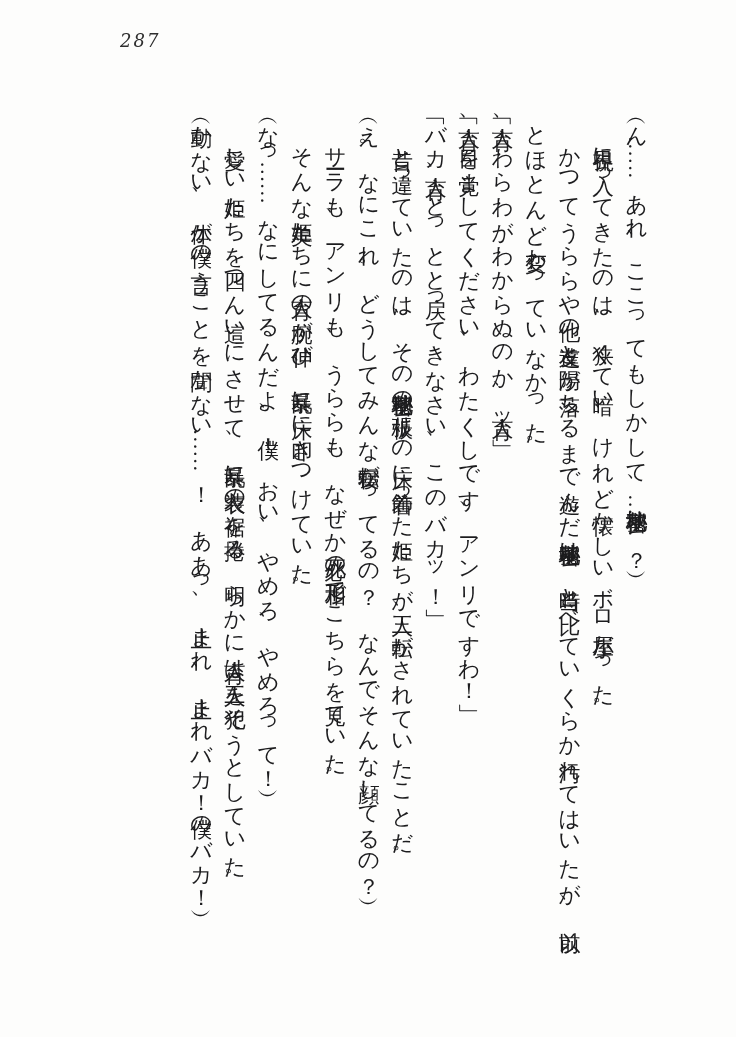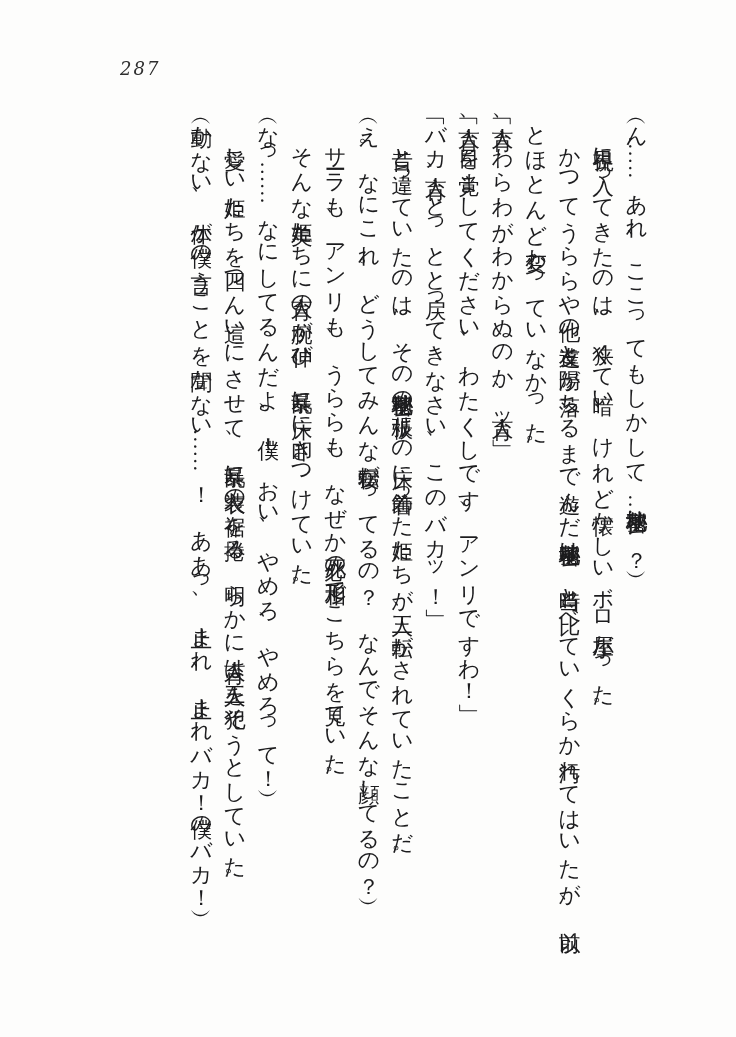--- a/index.html
+++ b/index.html
@@ -15,21 +15,21 @@
   .book-page {
     position: relative;
     width: 736px;
     height: 1037px;
     background: #fdfdfc;
     overflow: hidden;
     font-family: "Liberation Serif", "DejaVu Serif", serif;
   }
   .folio {
     position: absolute;
-    top: 58px;
+    top: 30px;
     left: 120px;
     font-size: 18px;
     font-style: italic;
     letter-spacing: 2px;
     color: #2e2e2e;
     font-family: "DejaVu Serif", "Liberation Serif", serif;
   }
   .text-block {
     position: absolute;
     top: 111px;

